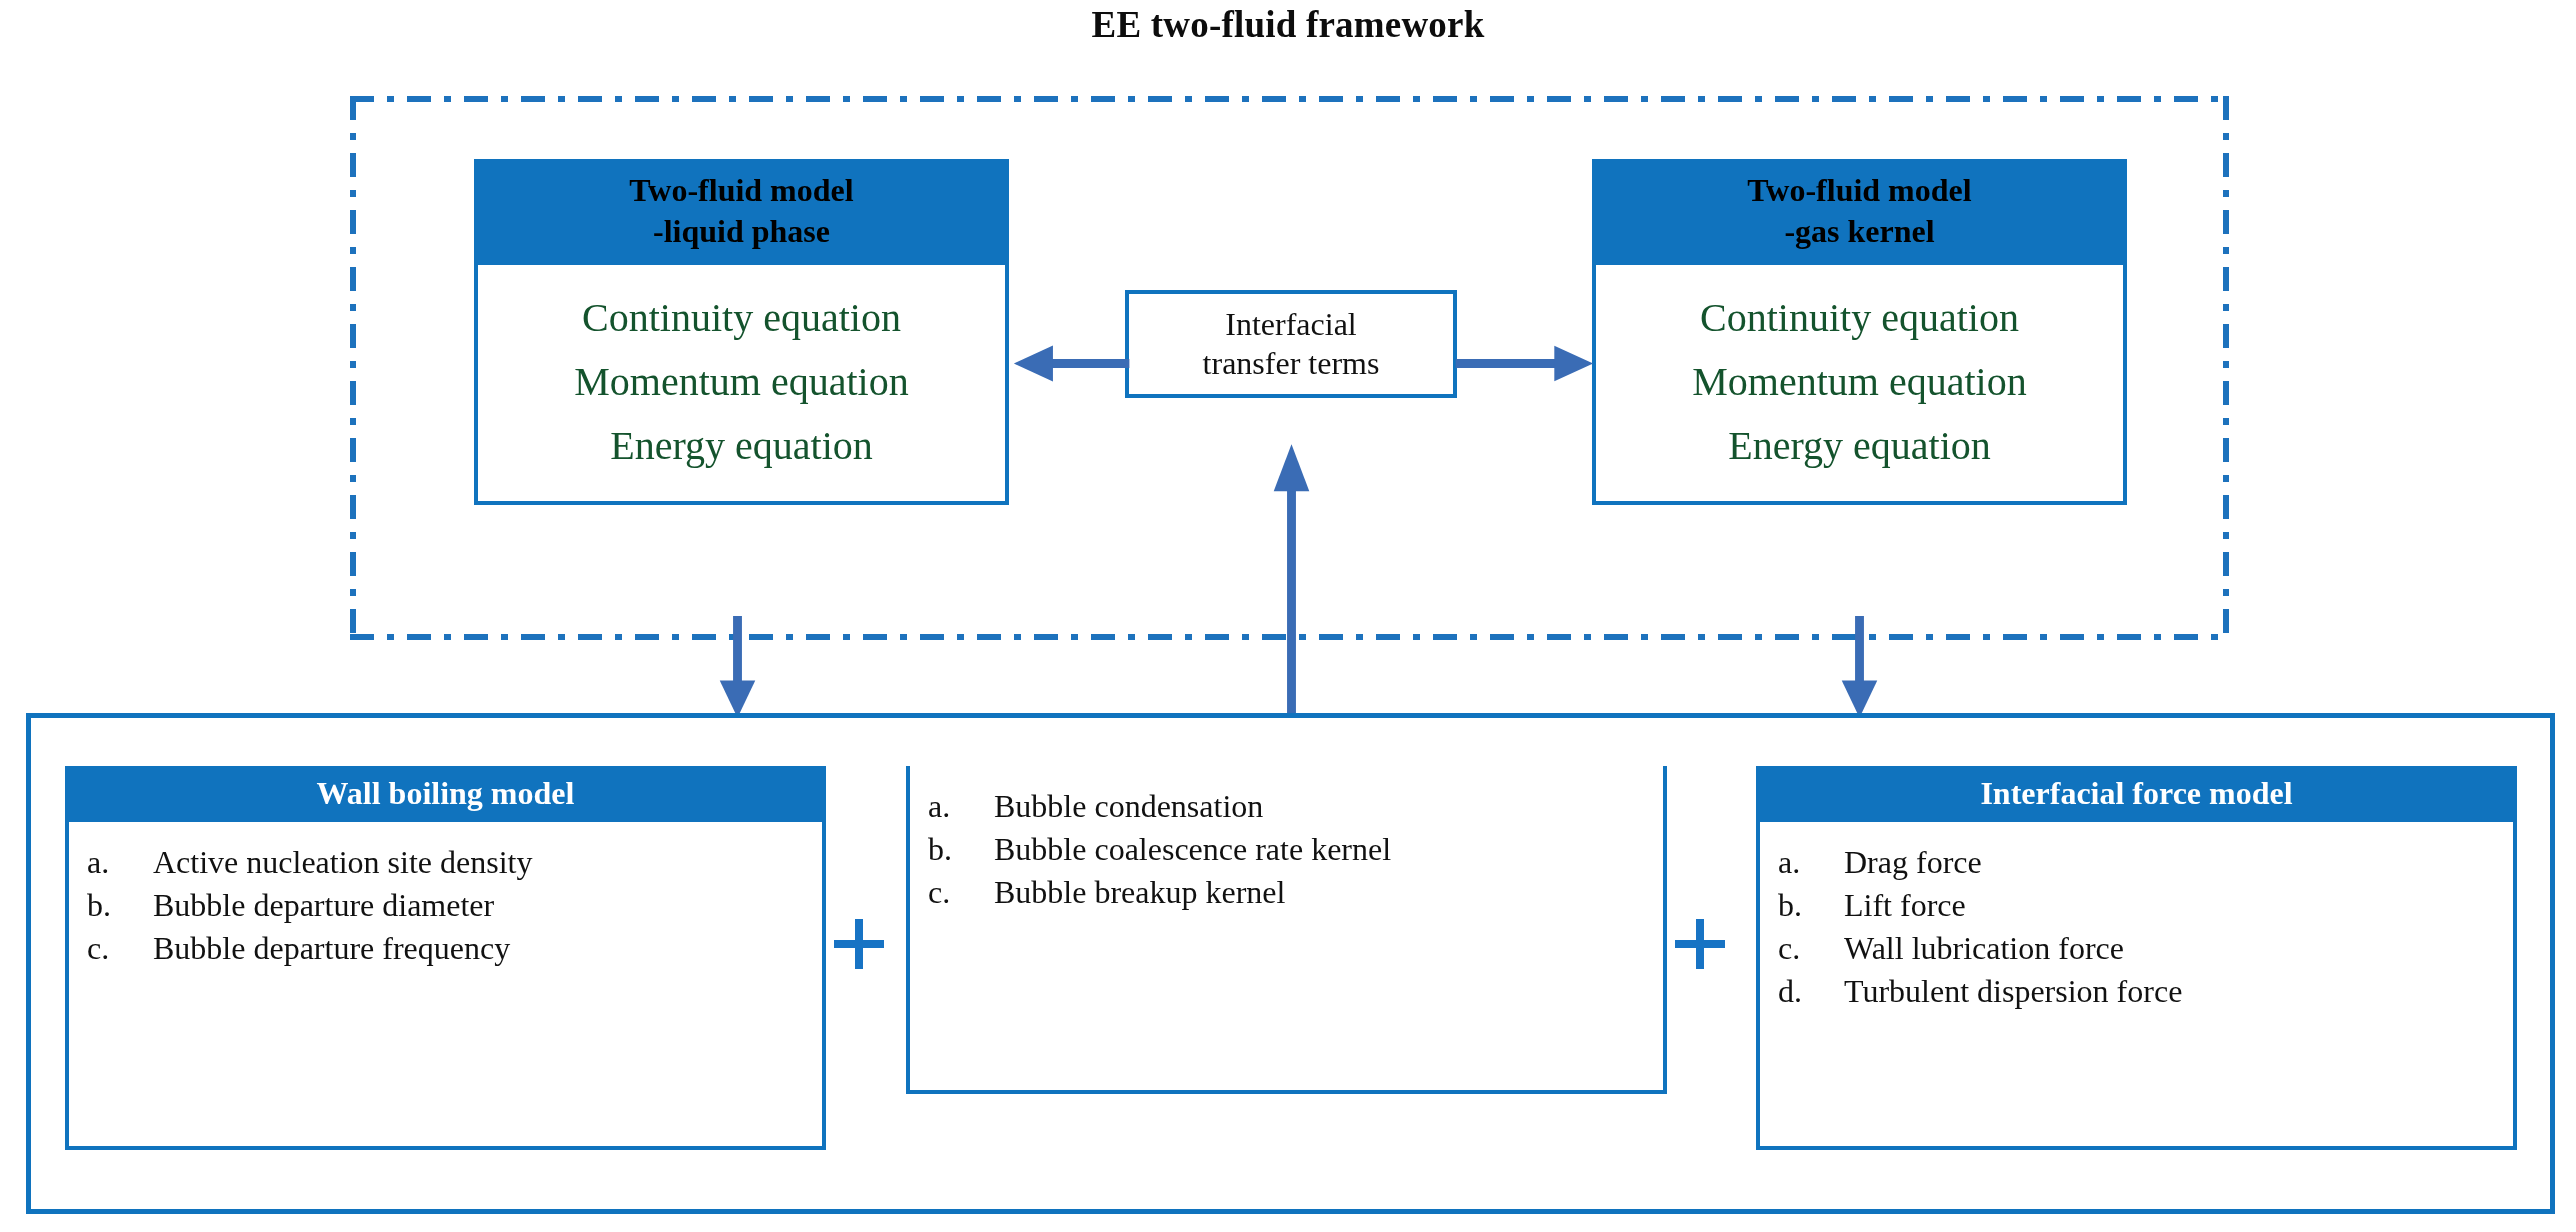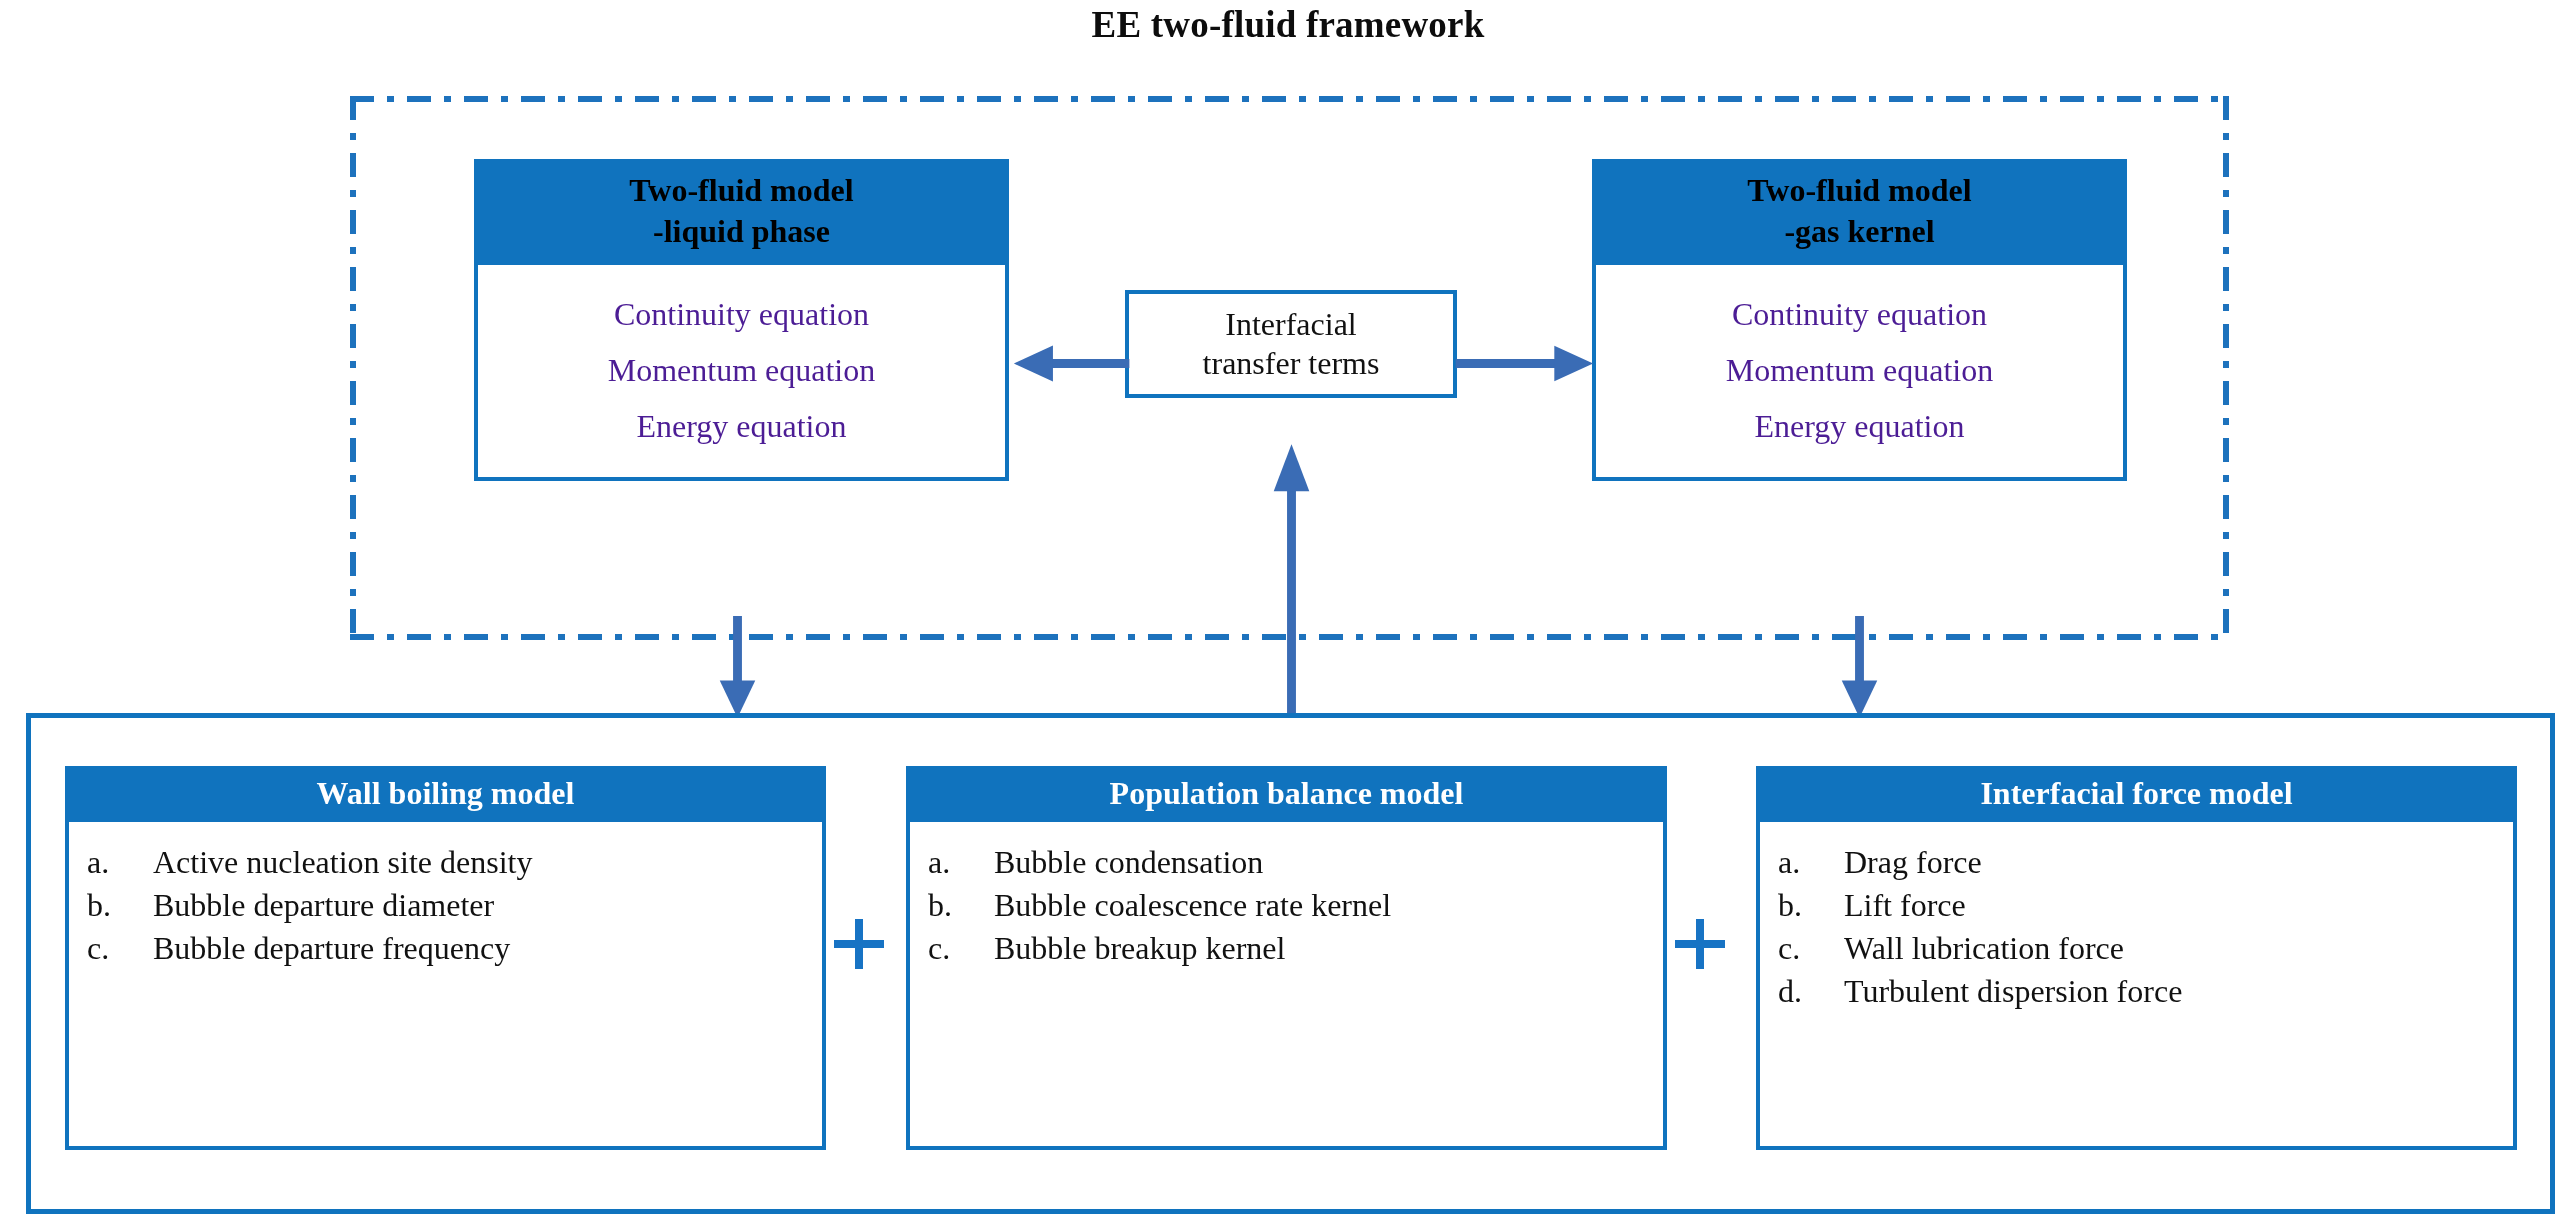--- a/index.html
+++ b/index.html
@@ -89,22 +89,22 @@
   }
   .phase-body {
     border: 4.9px solid #1073be;
     border-top: none;
     background: #ffffff;
     box-sizing: border-box;
     text-align: center;
     padding: 13px 9.7px 11.3px 9.7px;
   }
   .phase-body .eq {
-    font-size: 32px;
-    color: #4c1d95;
+    font-size: 40px;
+    color: #14532d;
     line-height: 1.0;
     margin: 18px 0 24px 0;
   }
   .phase-body .eq:first-child { margin-top: 19.4px; }
   .phase-body .eq:last-child  { margin-bottom: 24px; }
 
   
   .transfer-box {
     position: absolute;
     left: 1125px;
@@ -292,21 +292,20 @@
       </ol>
     </div>
   </div>
 
   <div class="plus-sign" style="left:834px; top:919px; width:50px; height:50px;">
     <div class="bar-h"></div>
     <div class="bar-v"></div>
   </div>
 
   <div class="model-box" style="left:906px; top:766px; width:761px;">
-    <div class="model-header">Population balance model</div>
     <div class="model-body" style="height:328px;">
       <ol>
         <li>
           <span class="marker">a.</span>
           <span>Bubble condensation</span>
         </li>
         <li>
           <span class="marker">b.</span>
           <span>Bubble coalescence rate kernel</span>
         </li>

